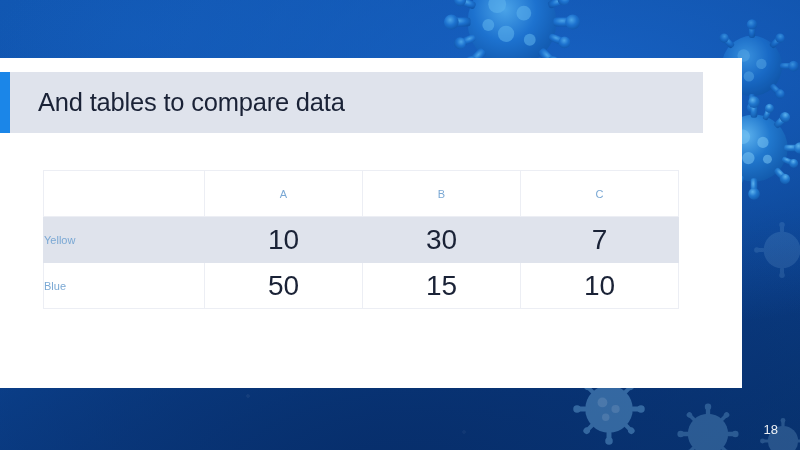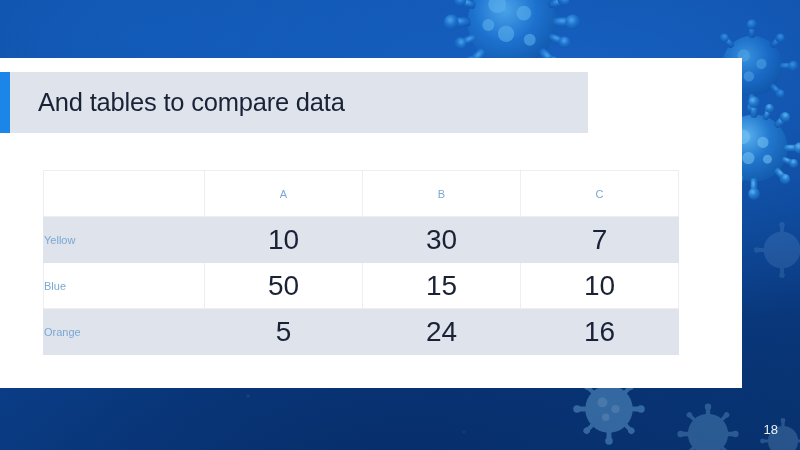--- a/index.html
+++ b/index.html
@@ -61,21 +61,21 @@
     position: absolute;
     left: 0; top: 58px;
     width: 742px; height: 330px;
     background: #ffffff;
   }
 
   
   .title-band {
     position: absolute;
     left: 0; top: 72px;
-    width: 588px; height: 61px;
+    width: 703px; height: 61px;
     background: #dfe3ec;
     display: flex;
     align-items: center;
   }
   .title-accent {
     position: absolute;
     left: 0; top: 0;
     width: 10px; height: 61px;
     background: #1b86e8;
   }
@@ -449,25 +449,19 @@
           <td class="value">10</td>
           <td class="value">30</td>
           <td class="value">7</td>
         </tr>
         <tr class="plain">
           <td class="row-label">Blue</td>
           <td class="value">50</td>
           <td class="value">15</td>
           <td class="value">10</td>
         </tr>
-        <tr class="shaded">
-          <td class="row-label">Orange</td>
-          <td class="value">5</td>
-          <td class="value">24</td>
-          <td class="value">16</td>
-        </tr>
       </tbody>
     </table>
   </div>
 
   <div class="page-num">18</div>
 
 </div>
 
 </body></html>

